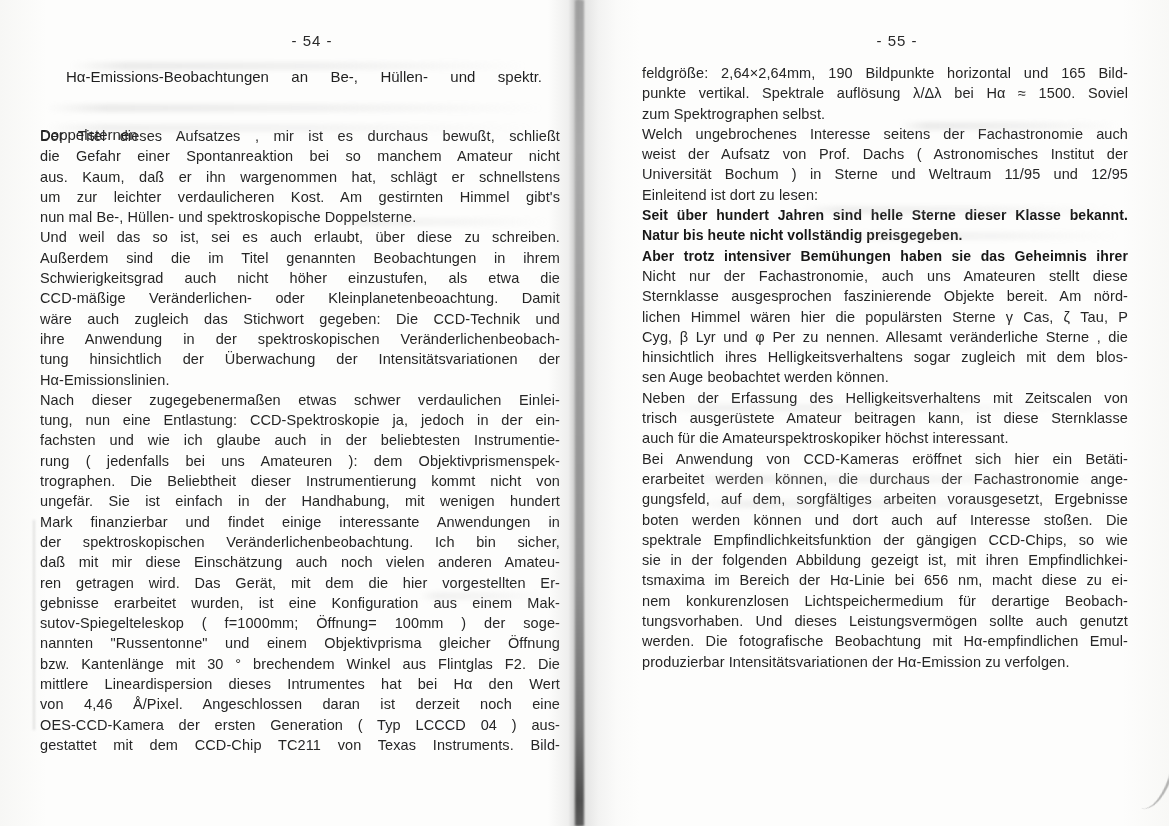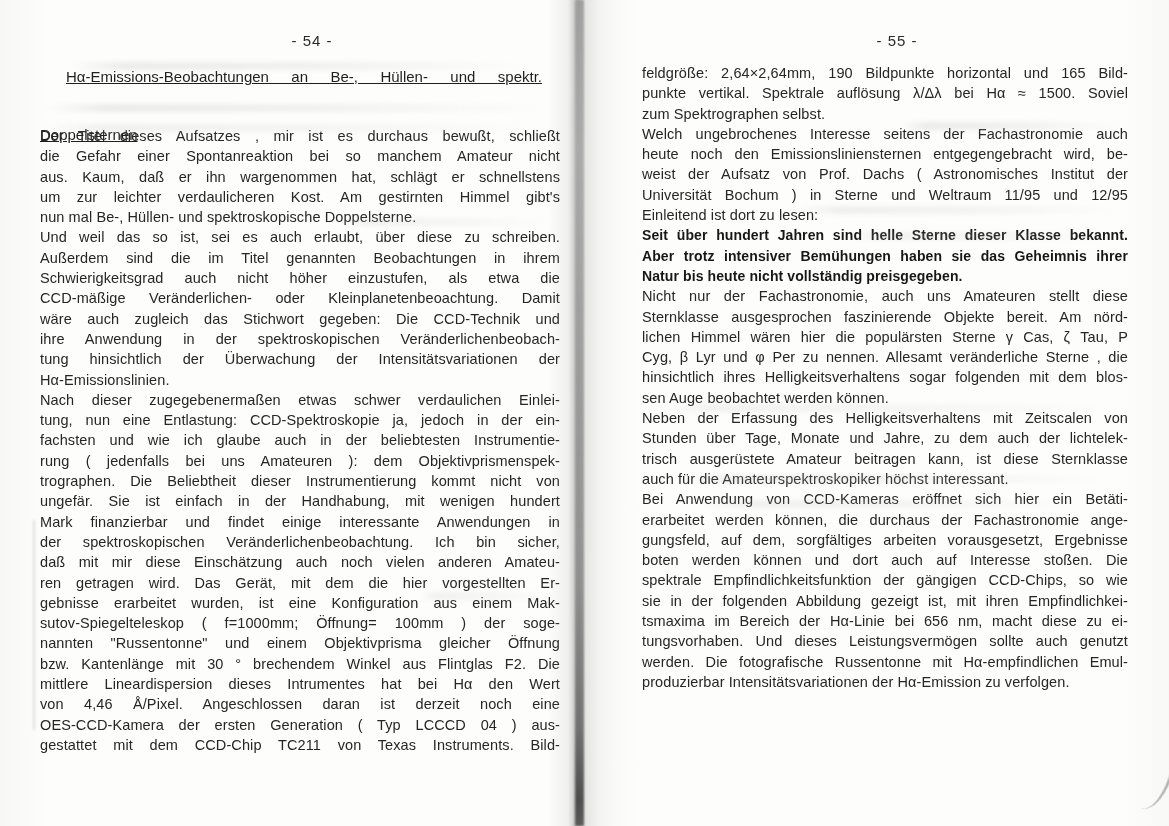--- a/index.html
+++ b/index.html
@@ -19,21 +19,21 @@
   .page-left  { left: 40px;  width: 528px; }
   .page-right { left: 642px; width: 494px; }
 
   .page-number {
     position: absolute; top: 32px; left: 16px; right: 0;
     text-align: center;
     font-size: 15px; letter-spacing: 1px; color: #2a2a2a;
   }
   .article-title {
     position: absolute; top: 66px; left: 0; right: 0;
-    font-size: 15px; color: #1f1f1f; text-decoration: underline;
+    font-size: 15px; color: #1f1f1f;
   }
   .article-title .t1 {
     text-align: justify; text-align-last: justify;
     padding: 0 26px; line-height: 22px;
   }
   .article-title .t2 { line-height: 22px; margin-top: 36px; }
 
   .page-body { position: absolute; left: 0; right: 8px; }
   .page-left  .page-body { top: 126px; }
   .page-right .page-body { top: 63px; }
@@ -151,54 +151,53 @@
   <div class="page page-right">
     <div class="page-number">- 55 -</div>
     <div class="page-body">
         <div class="para">
           <div class="line">feldgröße: 2,64×2,64mm, 190 Bildpunkte horizontal und 165 Bild-</div>
           <div class="line">punkte vertikal. Spektrale auflösung λ/Δλ bei Hα ≈ 1500. Soviel</div>
           <div class="line para-end">zum Spektrographen selbst.</div>
         </div>
         <div class="para">
           <div class="line">Welch ungebrochenes Interesse seitens der Fachastronomie auch</div>
-          <div class="line">heute noch den Emissionsliniensternen entgegengebracht wird, be-</div>
           <div class="line">weist der Aufsatz von Prof. Dachs ( Astronomisches Institut der</div>
           <div class="line">Universität Bochum ) in Sterne und Weltraum 11/95 und 12/95</div>
           <div class="line para-end">Einleitend ist dort zu lesen:</div>
         </div>
         <div class="para bold">
           <div class="line">Seit über hundert Jahren sind helle Sterne dieser Klasse bekannt.</div>
+          <div class="line para-end">Natur bis heute nicht vollständig preisgegeben.</div>
           <div class="line">Aber trotz intensiver Bemühungen haben sie das Geheimnis ihrer</div>
-          <div class="line para-end">Natur bis heute nicht vollständig preisgegeben.</div>
         </div>
         <div class="para">
           <div class="line">Nicht nur der Fachastronomie, auch uns Amateuren stellt diese</div>
           <div class="line">Sternklasse ausgesprochen faszinierende Objekte bereit. Am nörd-</div>
           <div class="line">lichen Himmel wären hier die populärsten Sterne γ Cas, ζ Tau, P</div>
           <div class="line">Cyg, β Lyr und φ Per zu nennen. Allesamt veränderliche Sterne , die</div>
-          <div class="line">hinsichtlich ihres Helligkeitsverhaltens sogar folgenden mit dem blos-</div>
+          <div class="line">hinsichtlich ihres Helligkeitsverhaltens sogar zugleich mit dem blos-</div>
           <div class="line para-end">sen Auge beobachtet werden können.</div>
         </div>
         <div class="para">
           <div class="line">Neben der Erfassung des Helligkeitsverhaltens mit Zeitscalen von</div>
-          <div class="line">Stunden über Tage, Monate und Jahre, zu dem auch der lichtelek-</div>
           <div class="line">trisch ausgerüstete Amateur beitragen kann, ist diese Sternklasse</div>
           <div class="line para-end">auch für die Amateurspektroskopiker höchst interessant.</div>
         </div>
         <div class="para gap">
           <div class="line">Bei Anwendung von CCD-Kameras eröffnet sich hier ein Betäti-</div>
           <div class="line">erarbeitet werden können, die durchaus der Fachastronomie ange-</div>
           <div class="line">gungsfeld, auf dem, sorgfältiges arbeiten vorausgesetzt, Ergebnisse</div>
           <div class="line">boten werden können und dort auch auf Interesse stoßen. Die</div>
           <div class="line">spektrale Empfindlichkeitsfunktion der gängigen CCD-Chips, so wie</div>
           <div class="line">sie in der folgenden Abbildung gezeigt ist, mit ihren Empfindlichkei-</div>
           <div class="line">tsmaxima im Bereich der Hα-Linie bei 656 nm, macht diese zu ei-</div>
+          <div class="line">nem konkurenzlosen Lichtspeichermedium für derartige Beobach-</div>
           <div class="line">tungsvorhaben. Und dieses Leistungsvermögen sollte auch genutzt</div>
-          <div class="line">werden. Die fotografische Russentonne mit Hα-empfindlichen Emul-</div>
+          <div class="line">werden. Die fotografische Beobachtung mit Hα-empfindlichen Emul-</div>
           <div class="line para-end">produzierbar Intensitätsvariationen der Hα-Emission zu verfolgen.</div>
         </div>
       </div>
   </div>
 
   <div class="gutter-soft"></div>
   <div class="gutter-core"></div>
 
   <div class="ghost" style="left:70px;  top:62px;  width:460px;"></div>
   <div class="ghost" style="left:46px;  top:104px; width:500px;"></div>

